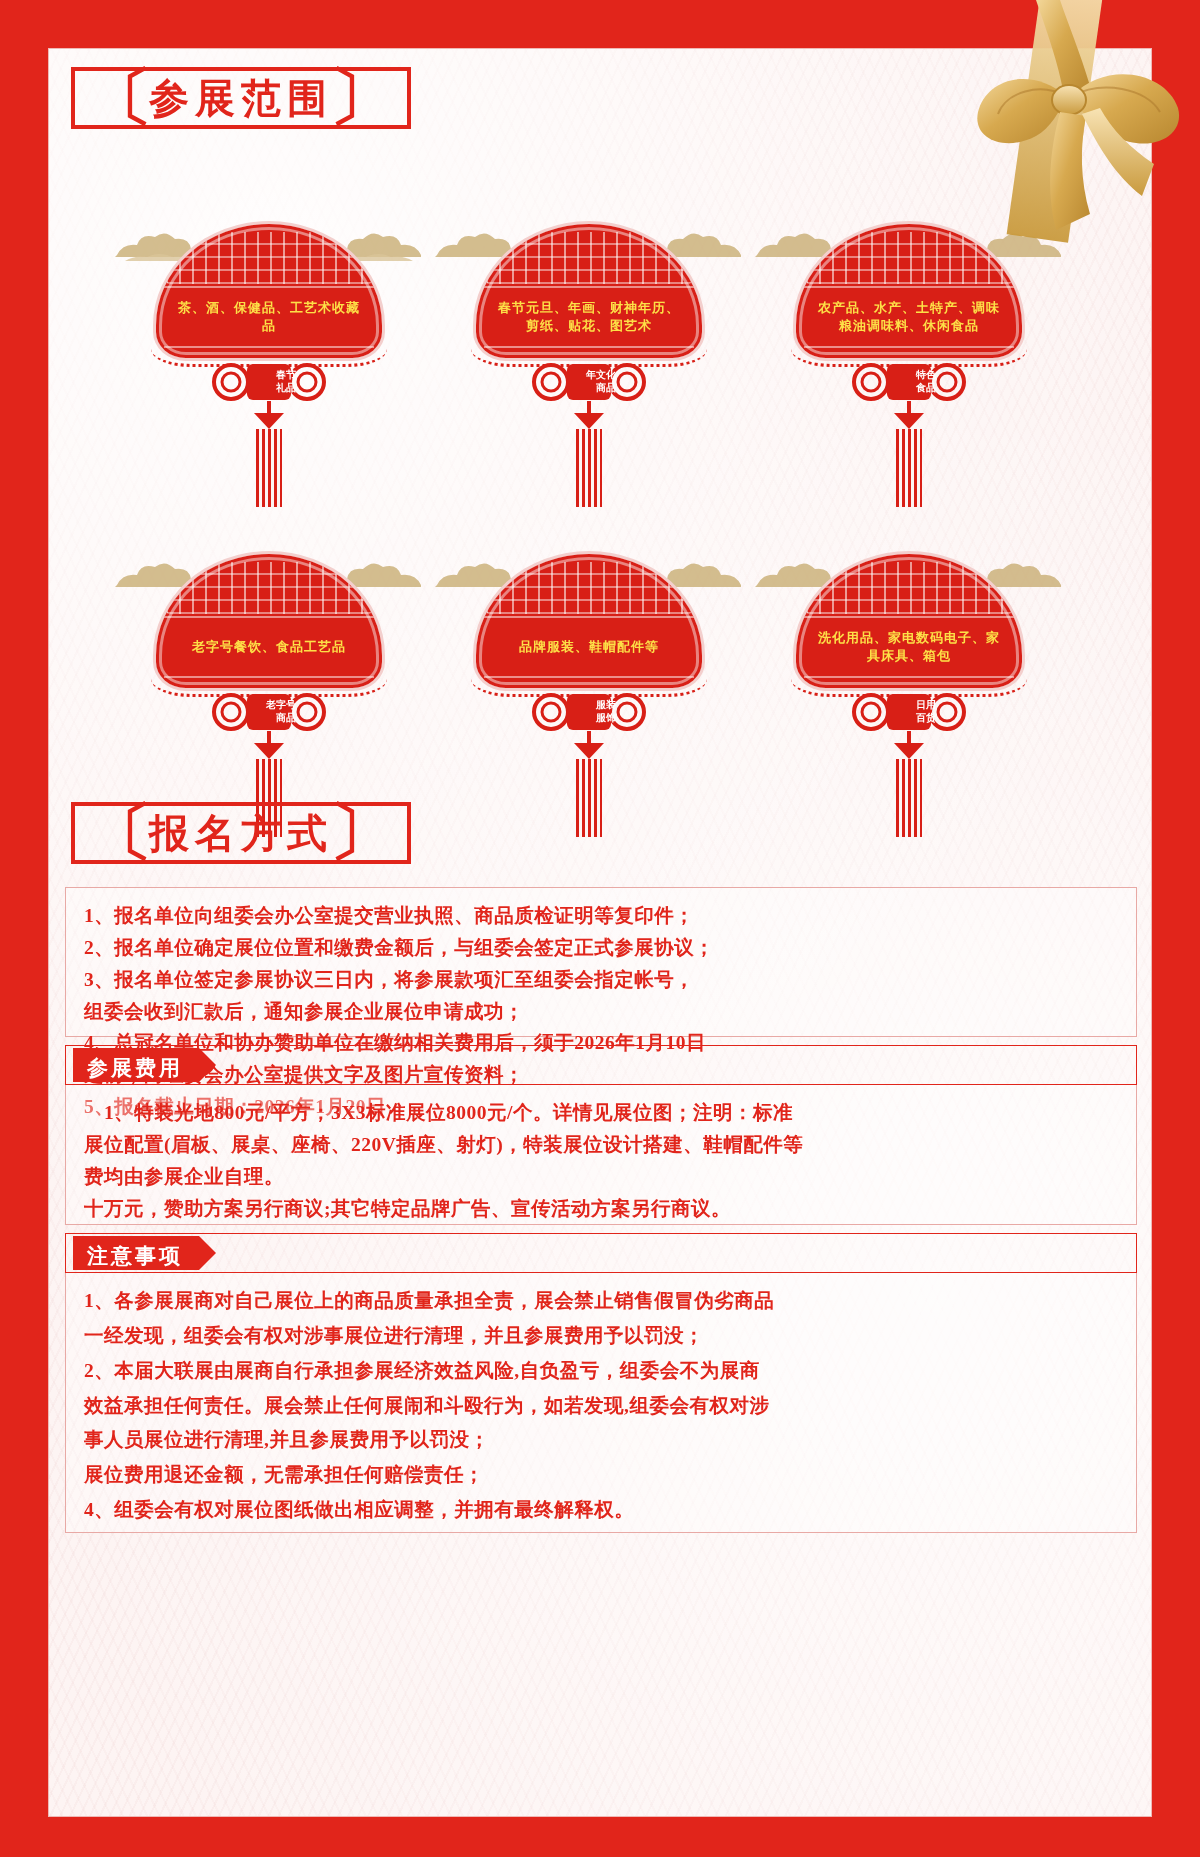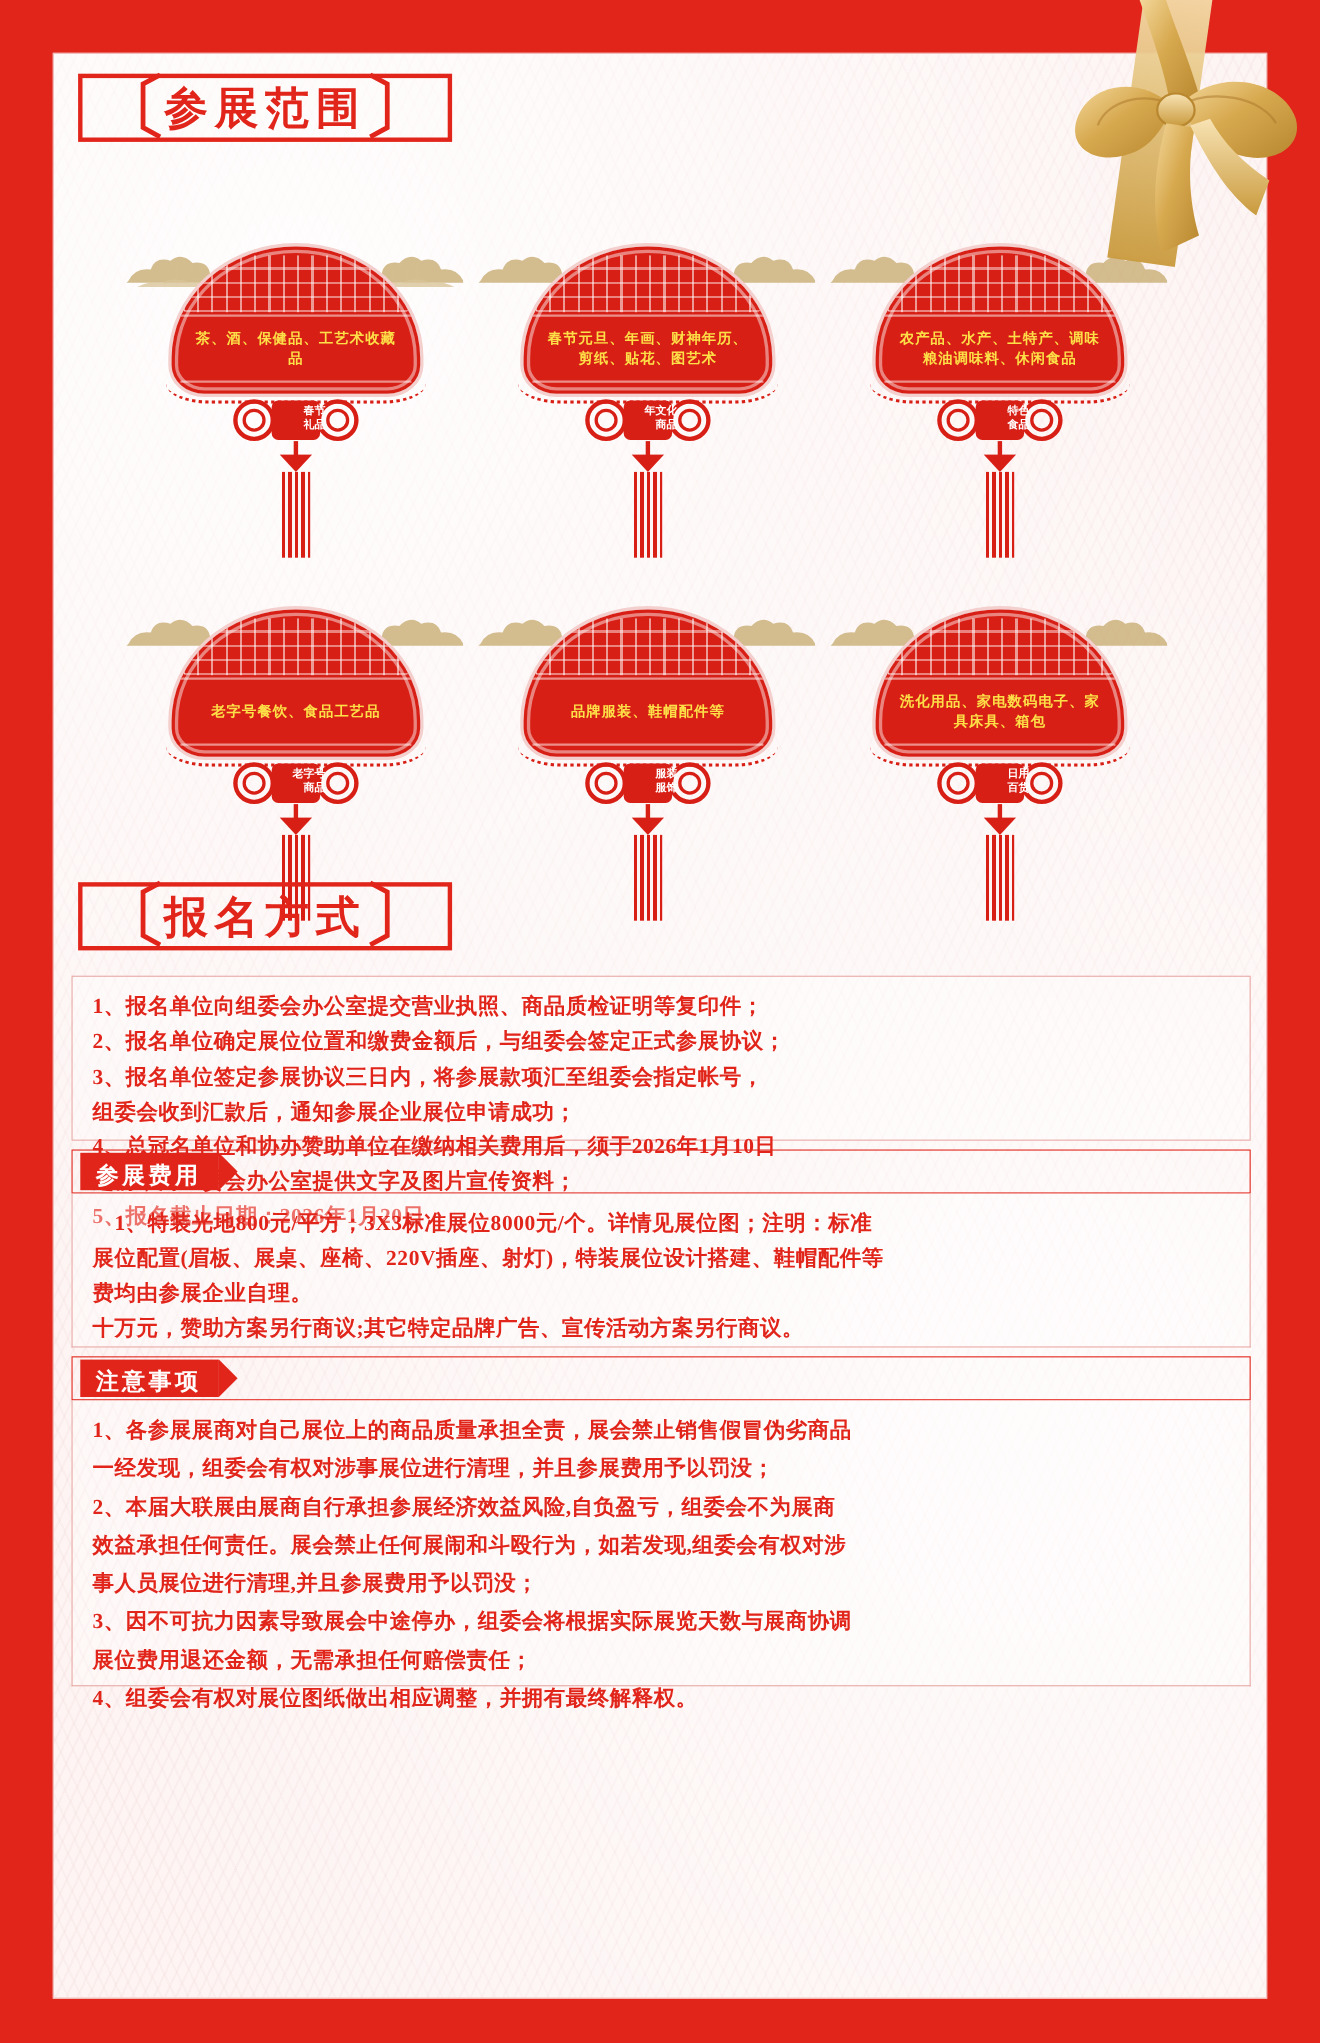--- a/index.html
+++ b/index.html
@@ -389,21 +389,20 @@
     <div class="subhead" style="left:24px; top:1187px;">
       <span>注意事项</span>
     </div>
 
     <div class="panel notes" style="left:16px; top:1224px; width:1072px; height:260px; border-top:none;">
       <p>1、各参展展商对自己展位上的商品质量承担全责，展会禁止销售假冒伪劣商品</p>
       <p>一经发现，组委会有权对涉事展位进行清理，并且参展费用予以罚没；</p>
       <p>2、本届大联展由展商自行承担参展经济效益风险,自负盈亏，组委会不为展商</p>
       <p>效益承担任何责任。展会禁止任何展闹和斗殴行为，如若发现,组委会有权对涉</p>
       <p>事人员展位进行清理,并且参展费用予以罚没；</p>
-      <p>3、因不可抗力因素导致展会中途停办，组委会将根据实际展览天数与展商协调</p>
       <p>展位费用退还金额，无需承担任何赔偿责任；</p>
       <p>4、组委会有权对展位图纸做出相应调整，并拥有最终解释权。</p>
     </div>
 
   </div>
 
   <svg class="ribbon" viewBox="0 0 260 270">
     <defs>
       <linearGradient id="g1" x1="0" y1="0" x2="1" y2="1">
         <stop offset="0%" stop-color="#f3d79a"></stop>

